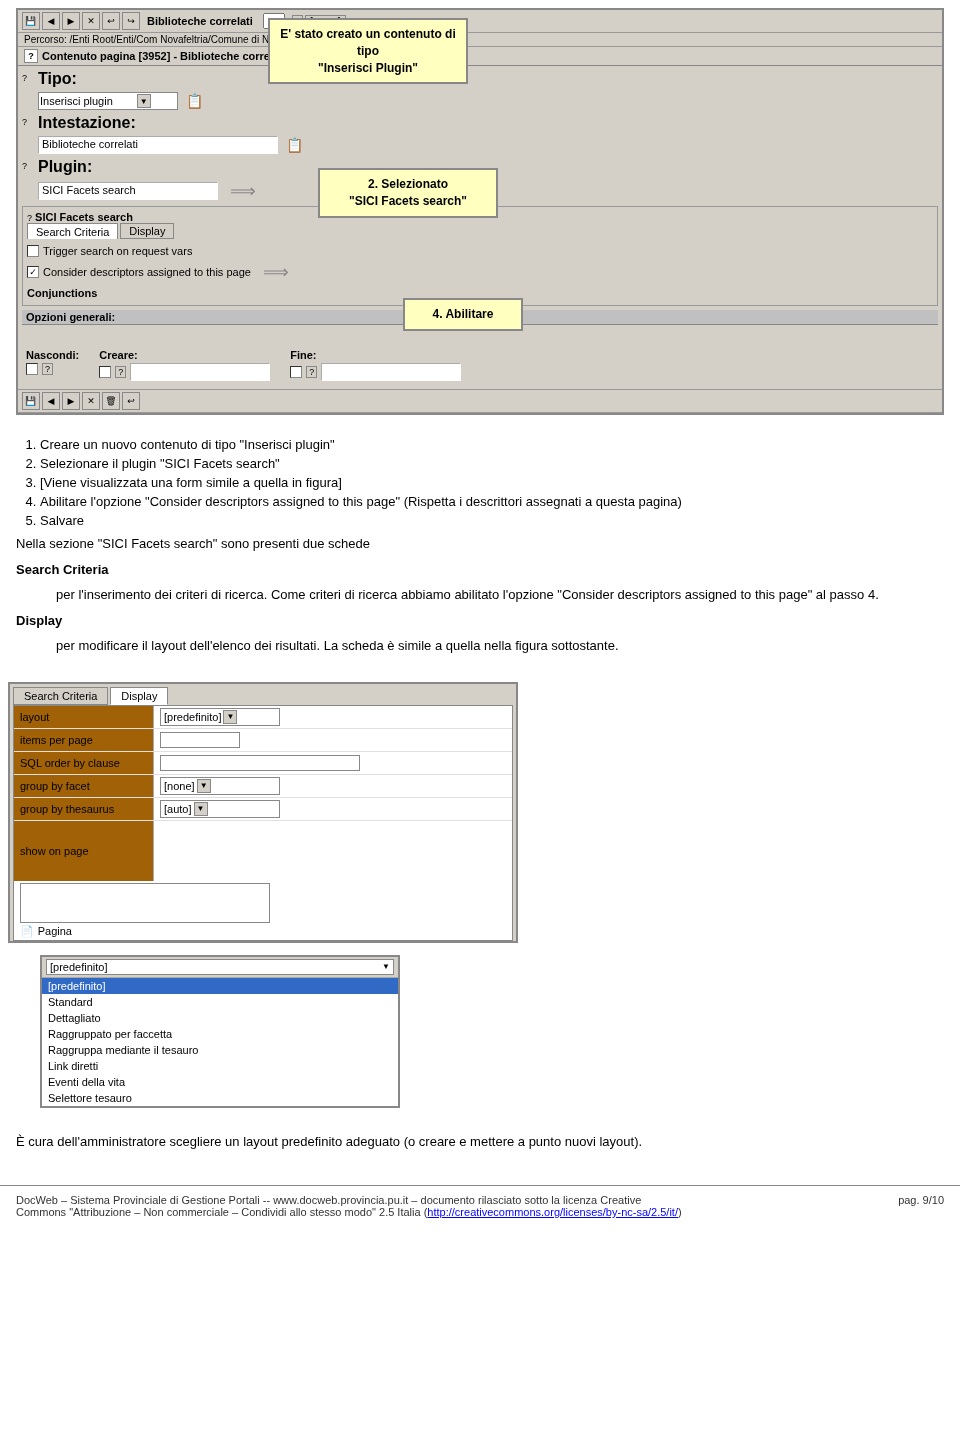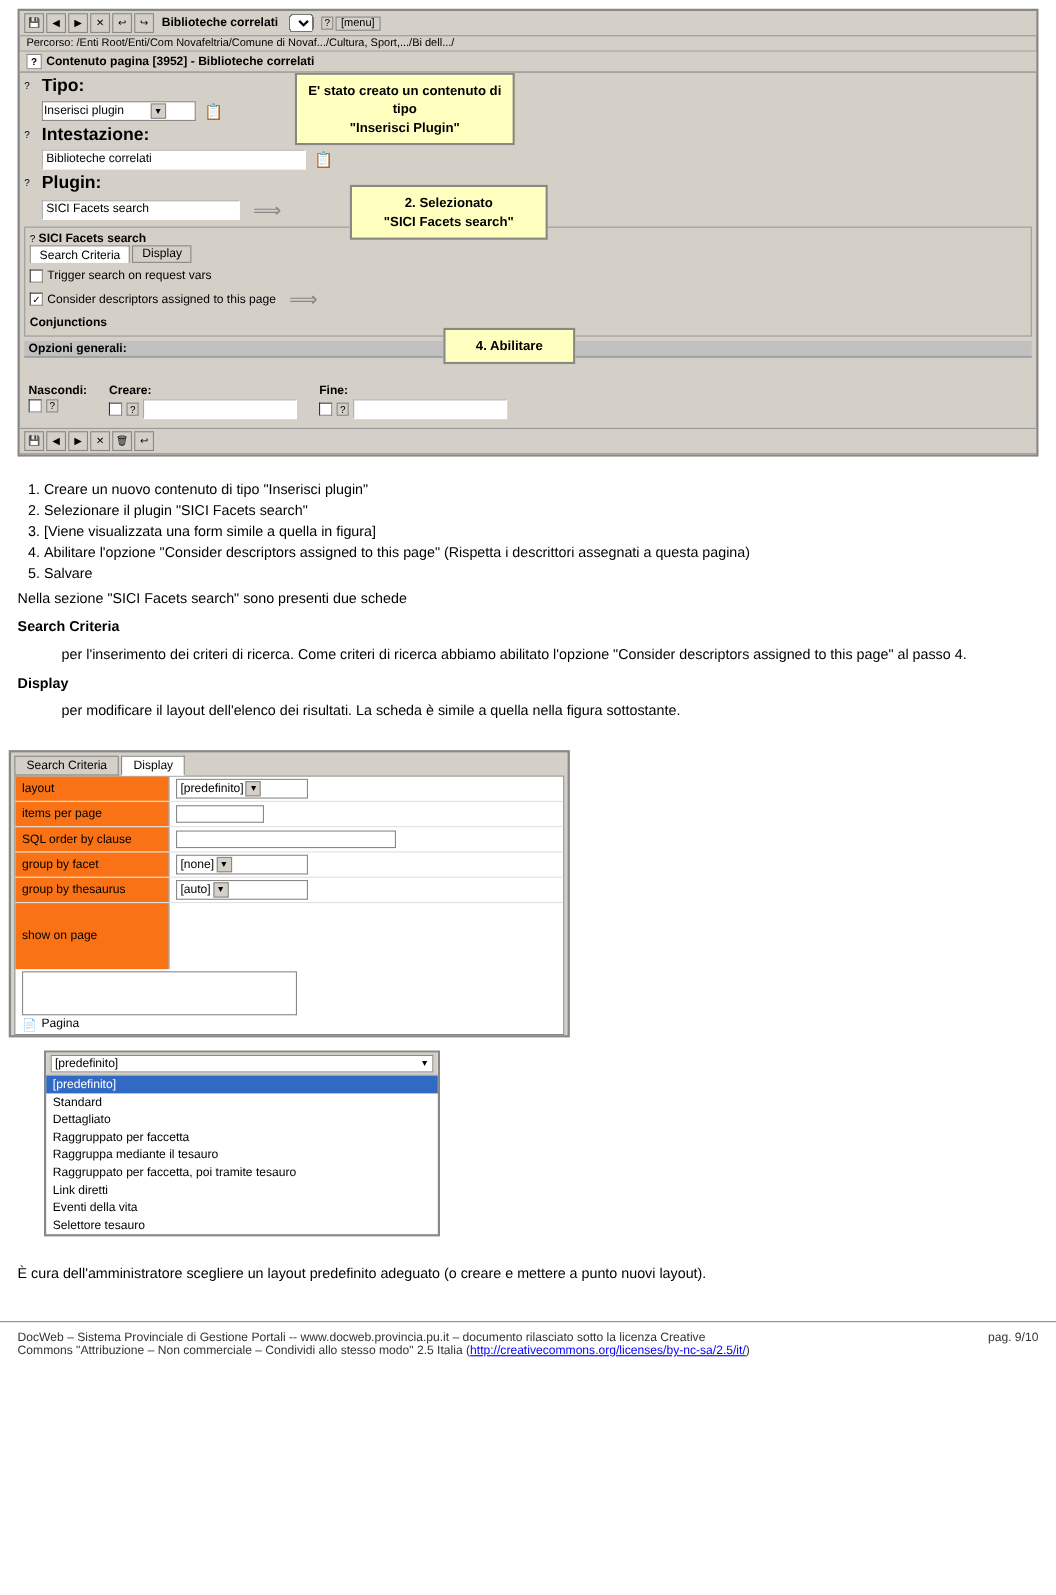--- a/index.html
+++ b/index.html
@@ -210,21 +210,21 @@
       margin: 0 3px;
     }
     .df-row {
       display: flex;
       align-items: center;
       border-bottom: 1px solid #e0e0e0;
       min-height: 22px;
     }
     .df-row:last-child { border-bottom: none; flex-direction: column; }
     .df-label {
-      background: #f97316;
+      background: #a16207;
       min-width: 140px;
       padding: 2px 6px;
       font-size: 11px;
       height: 100%;
       display: flex; align-items: center;
       border-right: 1px solid #aaa;
       min-height: 22px;
     }
     .df-value {
       padding: 2px 6px;
@@ -427,21 +427,21 @@
     <div class="cms-toolbar" style="border-top:1px solid #999;">
       <span class="cms-toolbar-btn">💾</span>
       <span class="cms-toolbar-btn">◀</span>
       <span class="cms-toolbar-btn">▶</span>
       <span class="cms-toolbar-btn">✕</span>
       <span class="cms-toolbar-btn">🗑</span>
       <span class="cms-toolbar-btn">↩</span>
     </div>
   </div>
 
-  <div class="callout-box" style="top: 10px; left: 260px; width: 200px; margin-top: 48px;">
+  <div class="callout-box" style="top: 10px; left: 260px; width: 200px;">
     <span>E' stato creato un contenuto di tipo</span><br>
     <span>"Inserisci Plugin"</span>
   </div>
 
   <div class="callout-box" style="top: 160px; left: 310px; width: 180px;">
     <span>2. Selezionato</span><br>
     <span>"SICI Facets search"</span>
   </div>
 
   <div class="callout-box" style="top: 290px; left: 395px; width: 120px;">
@@ -577,23 +577,20 @@
       <div class="dropdown-item">
         <span>Dettagliato</span>
       </div>
       <div class="dropdown-item">
         <span>Raggruppato per faccetta</span>
       </div>
       <div class="dropdown-item">
         <span>Raggruppa mediante il tesauro</span>
       </div>
       <div class="dropdown-item">
-        <span>Raggruppato per faccetta, poi tramite tesauro</span>
-      </div>
-      <div class="dropdown-item">
         <span>Link diretti</span>
       </div>
       <div class="dropdown-item">
         <span>Eventi della vita</span>
       </div>
       <div class="dropdown-item">
         <span>Selettore tesauro</span>
       </div>
     </div>
   </div>

